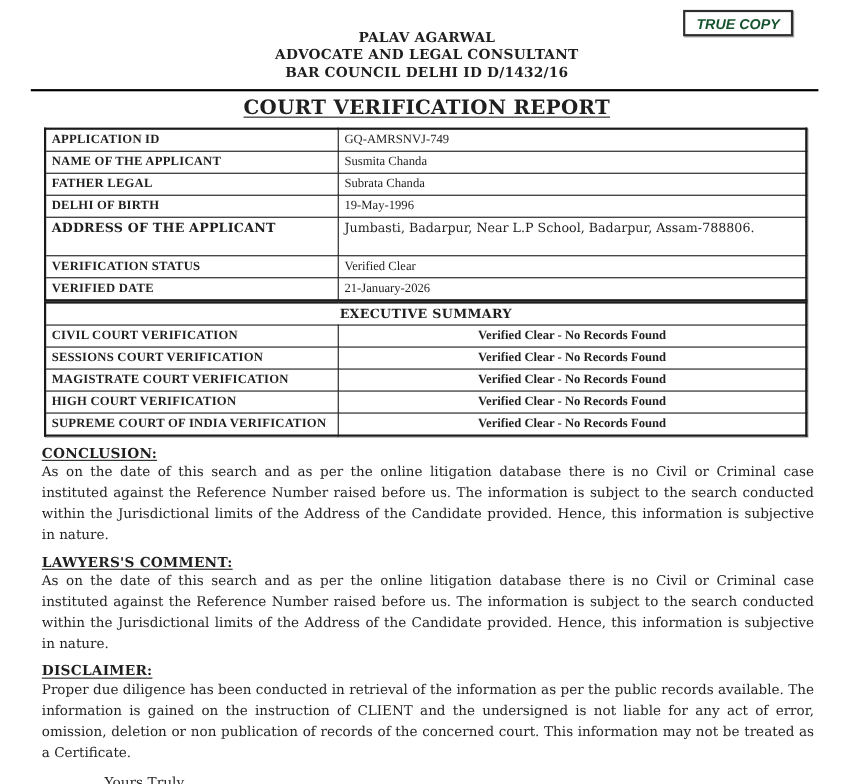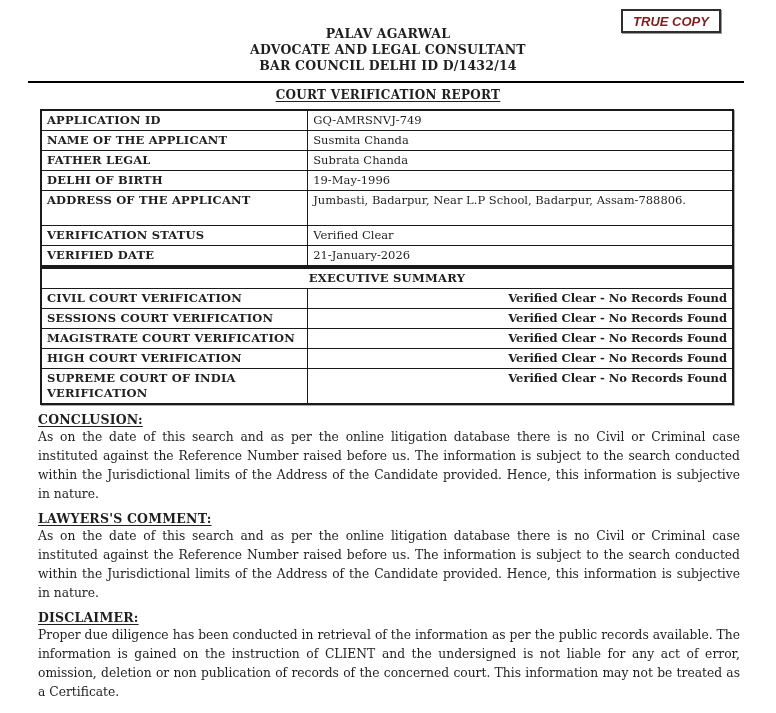--- a/index.html
+++ b/index.html
@@ -13,64 +13,64 @@
   
   .letterhead{padding-top:26px;text-align:center;line-height:16px;}
   .letterhead .lh-line{font-size:12.5px;font-weight:700;letter-spacing:.2px;}
 
   
   .stamp{
     position:absolute;top:9px;left:621px;width:96px;height:20px;
     border:2px solid #2e2e2e;box-shadow:1px 1px 0 #9a9a9a;
     display:flex;align-items:center;justify-content:center;
     font-family:"Liberation Sans",sans-serif;font-style:italic;font-weight:700;
-    font-size:13px;color:#7f1d1d;background:#fff;
+    font-size:13px;color:#14532d;background:#fff;
   }
 
   .rule{border:0;border-top:2px solid #000;margin:7px 0 0 28px;width:716px;}
 
   .report-title{
-    text-align:center;font-size:12px;font-weight:700;letter-spacing:.3px;
+    text-align:center;font-size:18px;font-weight:700;letter-spacing:.3px;
     margin-top:5px;
   }
   .report-title span{text-decoration:underline;text-underline-offset:2px;}
 
   
   table{border-collapse:collapse;margin:7px 0 0 40px;width:694px;
         box-shadow:1px 1px 0 #aaa;}
   table,td,th{border:1px solid #1a1a1a;}
   table{border-width:2px;}
   td,th{padding:2px 5px;font-size:11.5px;vertical-align:top;line-height:15px;}
   .col-label{width:258px;font-weight:700;letter-spacing:.2px;}
   .col-value{width:420px;}
   td.value{font-weight:500;}
-  tr.row-normal td{height:15px;}
+  tr.row-normal td{height:15px;font-family:Liberation Serif, serif;}
   tr.row-tall td{height:30px;}
   .exec-header th{text-align:center;font-weight:700;font-size:11.5px;
     letter-spacing:.3px;padding:2px 4px;}
-  td.value-center{text-align:right;font-weight:700;}
+  td.value-center{text-align:center;font-weight:700;}
 
   
   .section{margin:7px 36px 0 38px;}
   .section-heading{font-size:12.5px;font-weight:700;letter-spacing:.2px;
     text-decoration:underline;text-underline-offset:2px;}
   .section-body{font-size:12.3px;line-height:19px;text-align:justify;margin-top:1px;}
 
   
   .salutation{margin:9px 0 0 95px;font-size:12.5px;}
 </style>
 </head>
 <body>
 
 <div class="page">
 
   <div class="letterhead">
     <div class="lh-line">PALAV AGARWAL</div>
     <div class="lh-line">ADVOCATE AND LEGAL CONSULTANT</div>
-    <div class="lh-line">BAR COUNCIL DELHI ID D/1432/14</div>
+    <div class="lh-line">BAR COUNCIL DELHI ID D/1432/16</div>
   </div>
 
   <div class="stamp">
     <span>TRUE COPY</span>
   </div>
 
   <hr class="rule">
 
   <div class="report-title">
     <span>COURT VERIFICATION REPORT</span>

